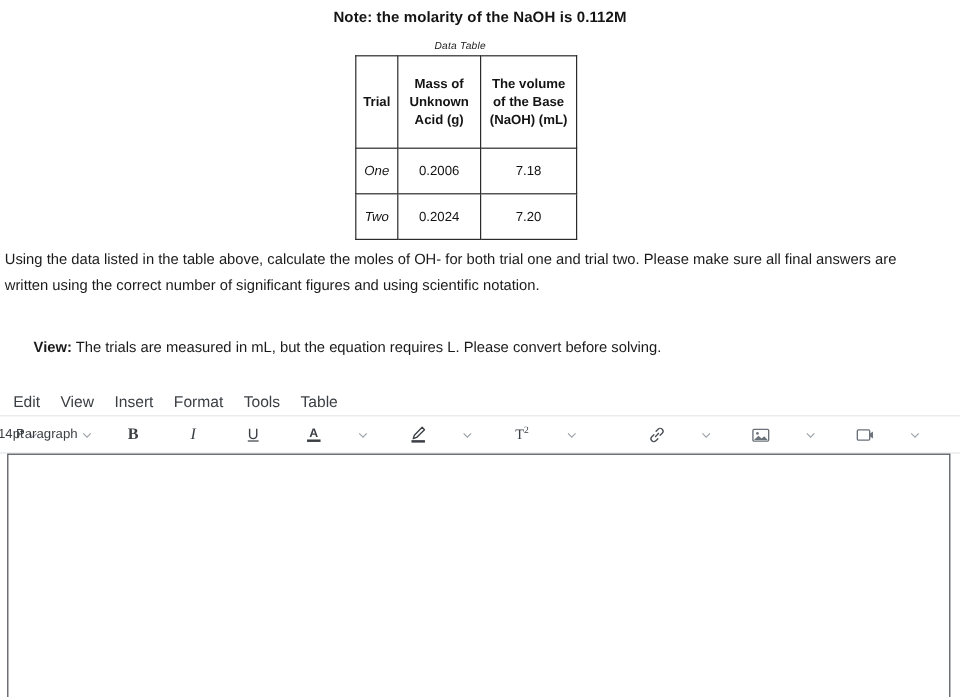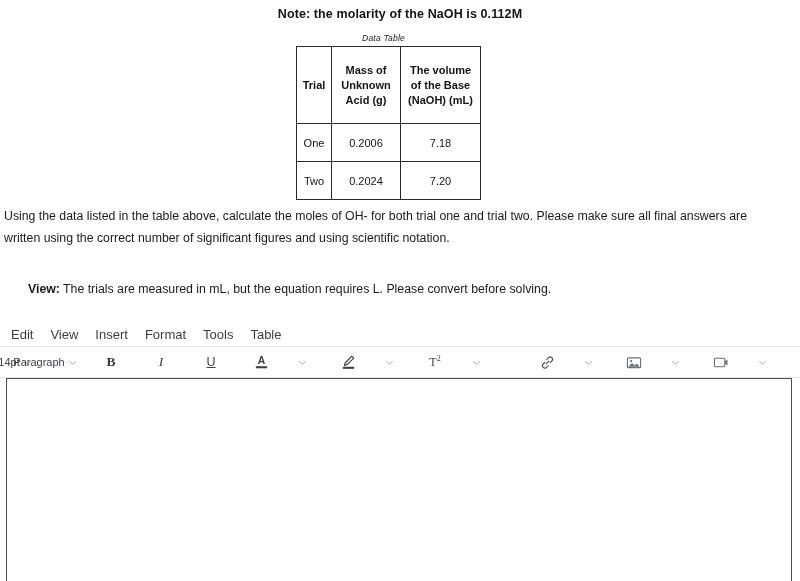--- a/index.html
+++ b/index.html
@@ -65,21 +65,21 @@
     line-height: 15px;
     padding: 2px 1px;
   }
   table.data-table tbody td {
     height: 37px;
     font-weight: normal;
   }
   .col-trial { width: 32px; }
   .col-mass  { width: 66px; }
   .col-vol   { width: 77px; }
-  td.cell-trial { text-align: center; }
+  td.cell-trial { text-align: center; font-style: italic; }
 
   .body-text {
     position: absolute;
     left: 4px;
     top: 205px;
     width: 782px;
     font-size: 12.3px;
     line-height: 22px;
     color: #1b1b1b;
   }

